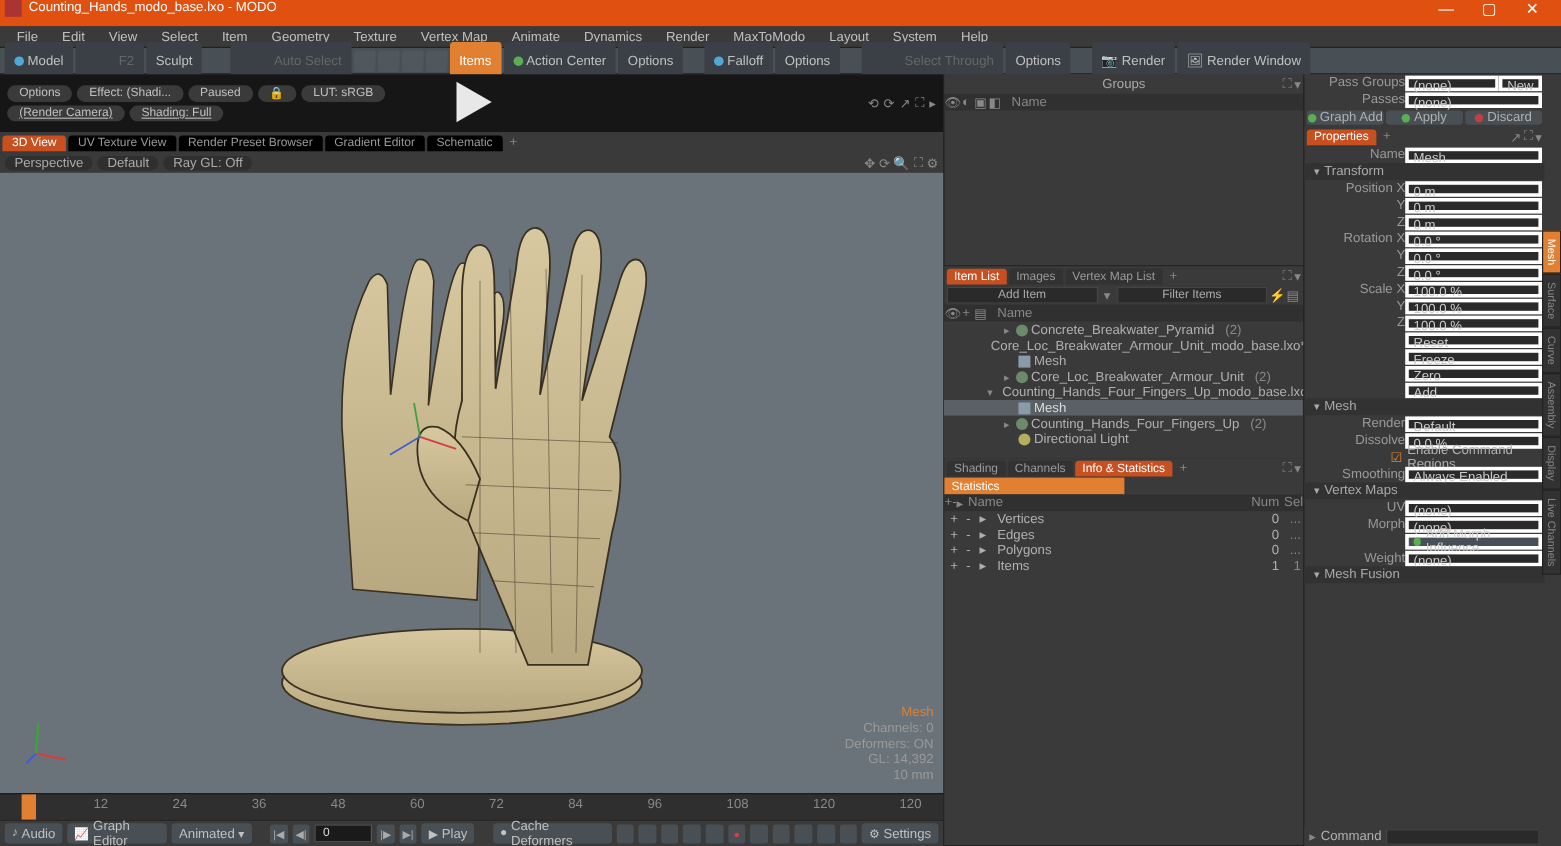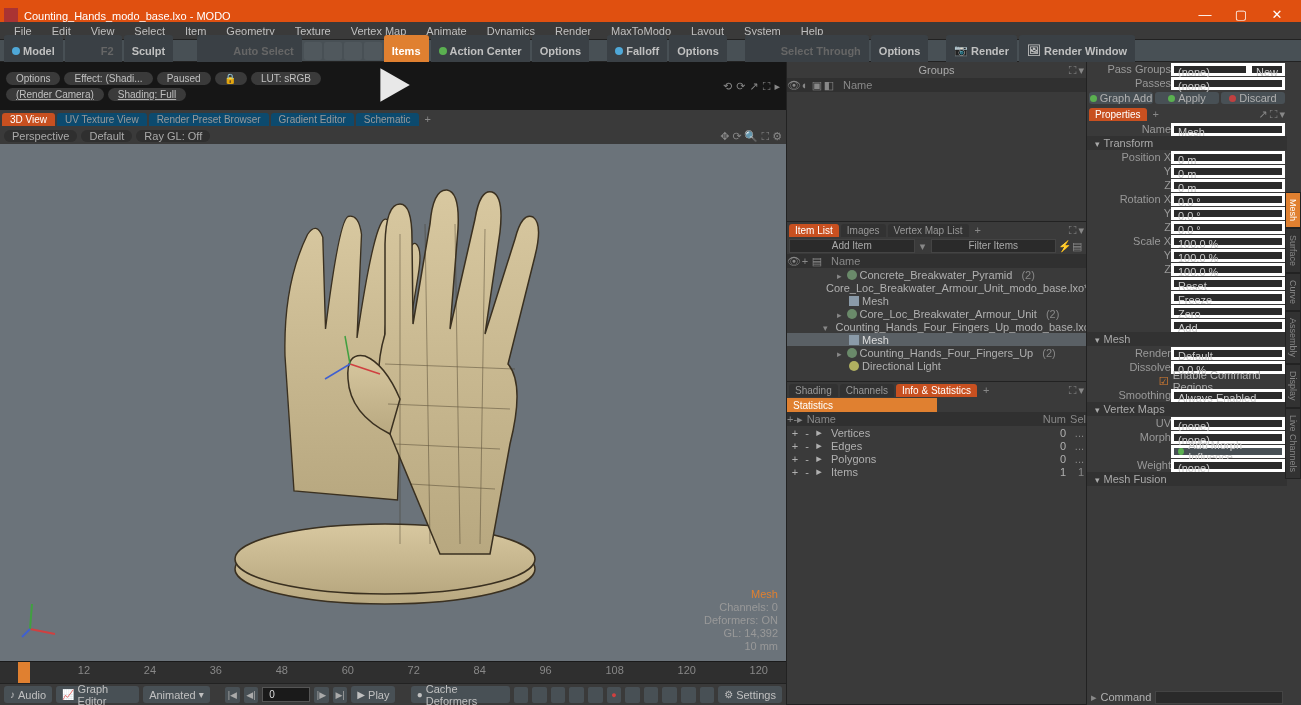--- a/index.html
+++ b/index.html
@@ -1,48 +1,48 @@
 <!DOCTYPE html>
 <html><head>
 <meta charset="utf-8">
 <style>
 * { margin: 0; padding: 0; box-sizing: border-box; font-family: "Segoe UI", Tahoma, sans-serif; font-size: 11px; }
 body { background: #2a2a2a; color: #b0b0b0; overflow: hidden; width: 1301px; height: 705px; user-select: none; }
 
-.titlebar { background: #e05010; height: 22px; display: flex; align-items: flex-end; padding: 0 4px; color: #fff; }
+.titlebar { background: #e05010; height: 22px; display: flex; align-items: flex-start; padding: 0 4px; color: #fff; }
 .titlebar .icon { width: 14px; height: 14px; background: #a33; margin-right: 6px; }
 .titlebar .title { flex: 1; font-size: 11px; }
 .titlebar .winctrl { display: flex; gap: 8px; margin-right: 6px; }
 .titlebar .winctrl span { width: 28px; text-align: center; cursor: pointer; font-size: 13px; }
 
 .menubar { background: #3a3a3a; height: 18px; display: flex; align-items: center; padding: 0 6px; gap: 4px; border-bottom: 1px solid #222; }
 .menubar span { padding: 2px 8px; cursor: pointer; color: #c0c0c0; }
 
 .toolbar { background: #485055; height: 22px; display: flex; align-items: center; padding: 0 4px; gap: 2px; border-bottom: 1px solid #222; }
-.tool-btn { background: #3a4045; padding: 2px 8px; border-radius: 3px; display: flex; align-items: center; gap: 3px; cursor: pointer; color: #c0c0c0; height: 31px; font-weight: bold; }
+.tool-btn { background: #3a4045; padding: 2px 8px; border-radius: 3px; display: flex; align-items: center; gap: 3px; cursor: pointer; color: #c0c0c0; height: 31px; }
 .tool-btn.active { background: #e08030; color: #fff; }
 .tool-btn.blue-dot::before { content:""; width:8px; height:8px; background:#4fa8d8; border-radius:50%; }
 .tool-btn.green-dot::before { content:""; width:8px; height:8px; background:#5ab050; border-radius:50%; }
 .tool-btn.disabled { color: #666; padding-left: 36px; }
 .tool-icon { width: 18px; height: 18px; background: #50585d; border-radius: 2px; cursor: pointer; }
 
 .main { display: flex; height: calc(705px - 22px - 18px - 22px); }
 .left { flex: 1; display: flex; flex-direction: column; background: #3a3a3a; }
 .right { width: 515px; display: flex; background: #3a3a3a; }
 .mid-col { width: 300px; display:flex; flex-direction:column; border-left:1px solid #222; }
 .prop-col { width: 215px; display:flex; flex-direction:column; border-left:1px solid #222; }
 
 .preview-bar { background: #161616; height: 48px; display: flex; align-items: center; padding: 0 6px; gap: 6px; position: relative; }
 .pill { background: #3a3a3a; border-radius: 9px; padding: 1px 10px; font-size: 10px; color: #c0c0c0; }
 .play-icon { position:absolute; left:50%; transform:translateX(-50%); }
 .play-icon svg { width:42px; height:42px; }
 .preview-bar .right-icons { margin-left:auto; display:flex; gap:4px; font-size:12px; color:#888; }
 
 .view-tabs { background: #3a3a3a; height: 18px; display: flex; align-items: center; padding: 0 2px; gap: 2px; }
-.view-tab { background: #0c4a6e; padding: 1px 8px; border-radius: 3px 3px 0 0; font-size: 10px; color: #999; cursor:pointer; }
+.view-tab { background: #000000; padding: 1px 8px; border-radius: 3px 3px 0 0; font-size: 10px; color: #999; cursor:pointer; }
 .view-tab.active { background: #c85020; color: #fff; }
 .view-tabs .plus { color: #888; padding: 0 4px; cursor: pointer; }
 
 .view-opts { background: #3a3a3a; height: 16px; display: flex; align-items: center; padding: 0 4px; gap: 4px; font-size: 10px; }
 .view-opts .pill-sm { background: #2f2f2f; border-radius:8px; padding: 0 8px; color:#aaa; }
 .view-opts .icons-r { margin-left:auto; display:flex; gap:3px; color:#888; font-size:12px;}
 
 .viewport { flex: 1; background: #6b737a; position: relative; overflow:hidden; }
 .vp-axes { position: absolute; left: 20px; bottom: 20px; }
 .vp-info { position: absolute; right: 8px; bottom: 8px; text-align: right; font-size: 10px; color: #999; line-height: 13px;}

